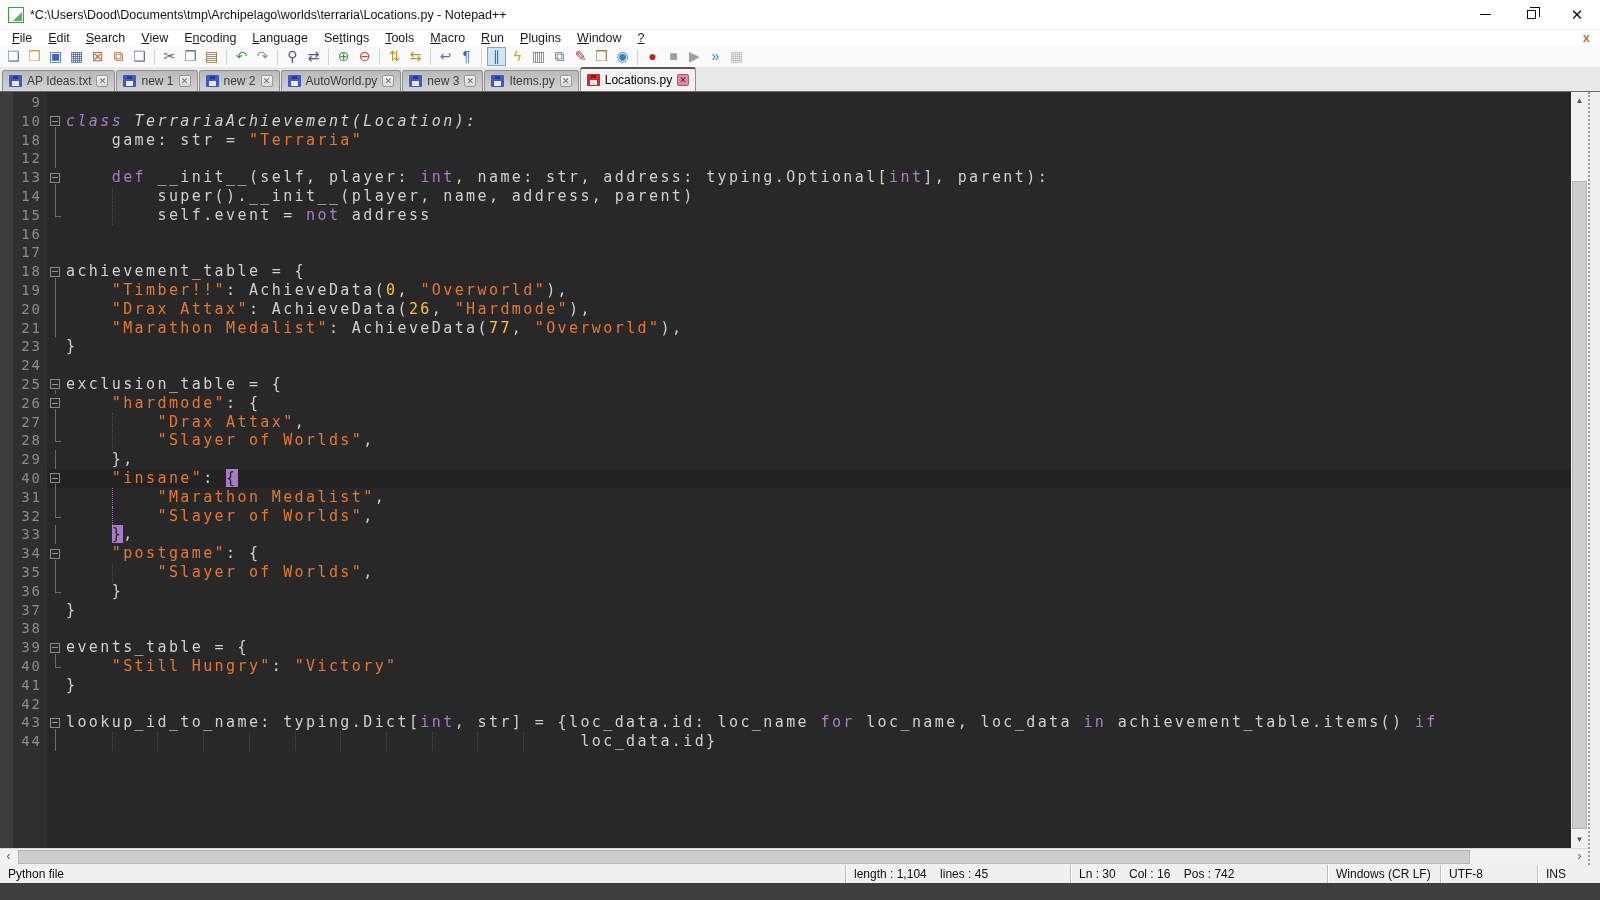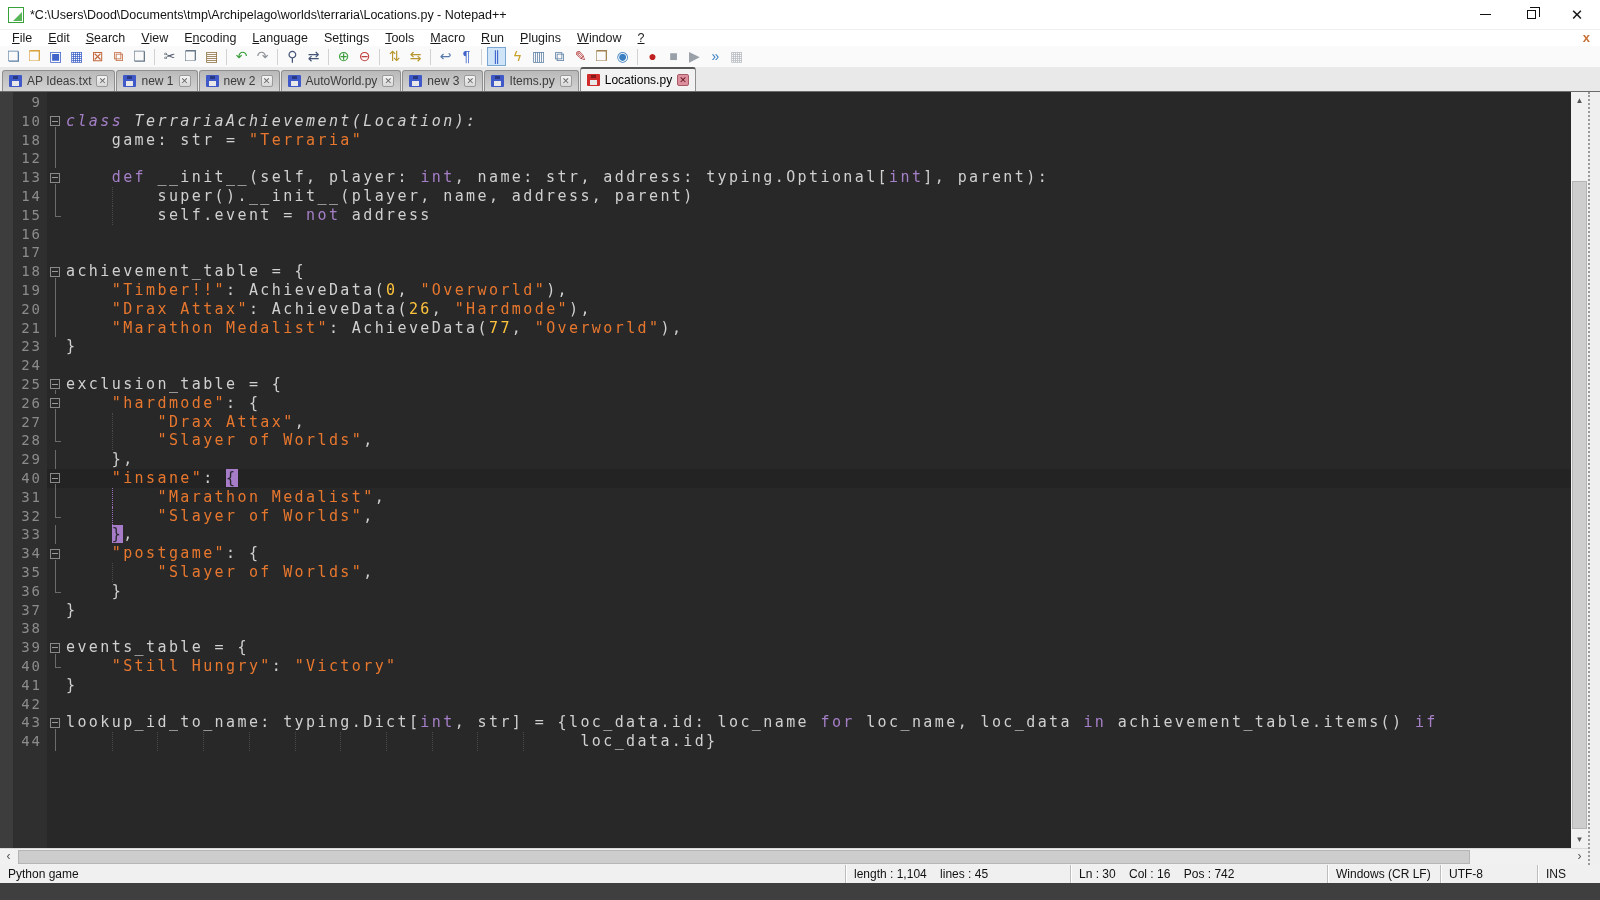--- a/index.html
+++ b/index.html
@@ -470,20 +470,20 @@
 
 <div id="hscroll">
   <span class="harrow" style="left:0">‹</span>
   <span class="harrow" style="right:0">›</span>
   <div id="hthumb"></div>
 </div>
 
 <div id="right-strip"></div>
 
 <div id="statusbar">
-  <span class="sb" id="sb-doctype">Python game</span>
+  <span class="sb" id="sb-doctype">Python file</span>
   <span class="sb" id="sb-length">length : 1,104    lines : 45</span>
   <span class="sb" id="sb-pos">Ln : 30    Col : 16    Pos : 742</span>
   <span class="sb" id="sb-eol">Windows (CR LF)</span>
   <span class="sb" id="sb-enc">UTF-8</span>
   <span class="sb" id="sb-ins">INS</span>
 </div>
 <div id="bottomstrip"></div>
 
 </body></html>

